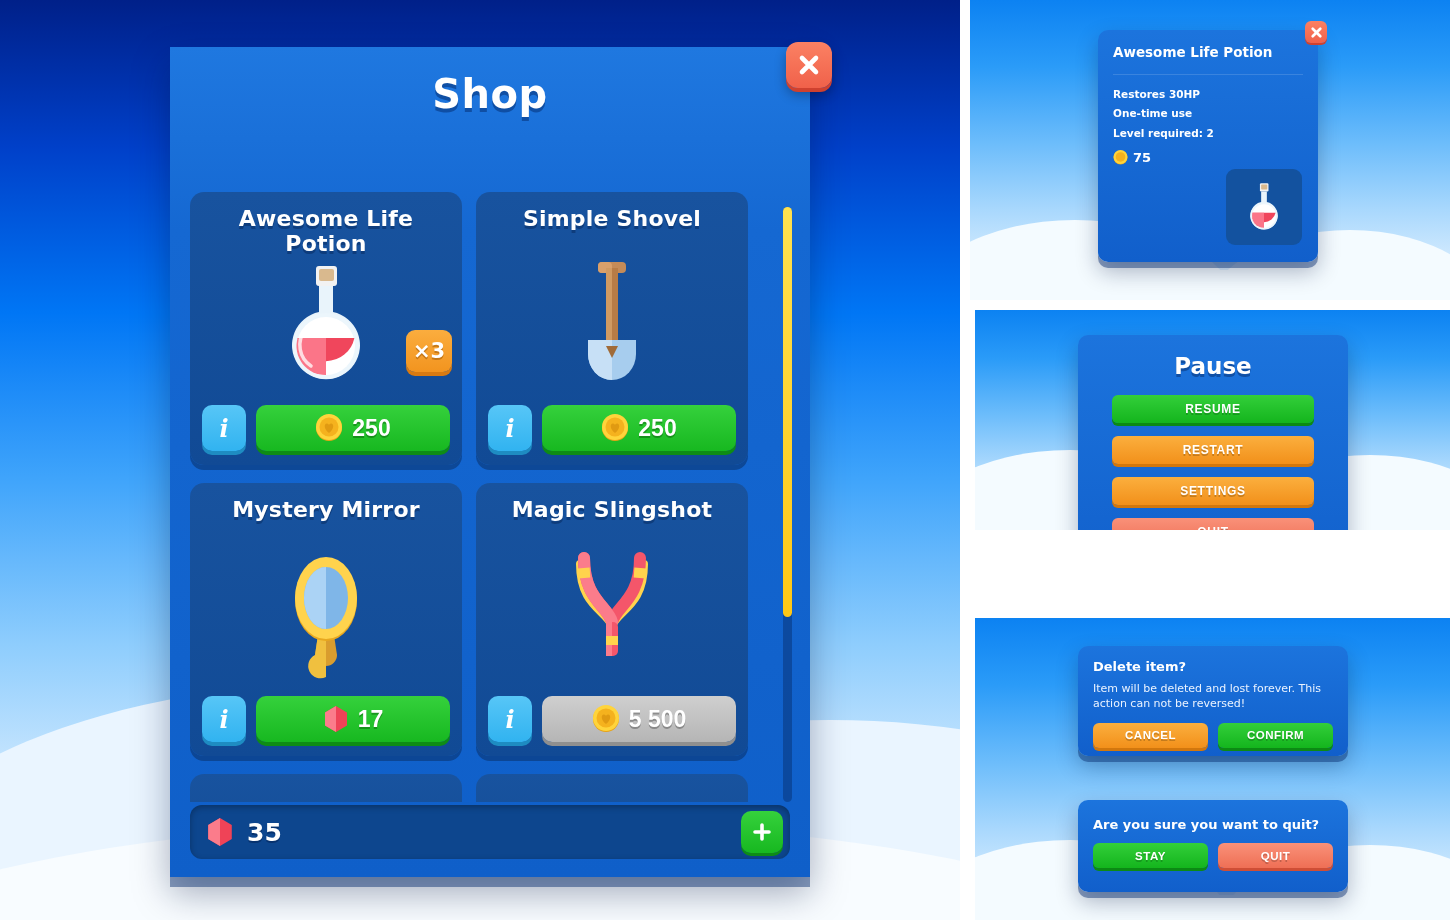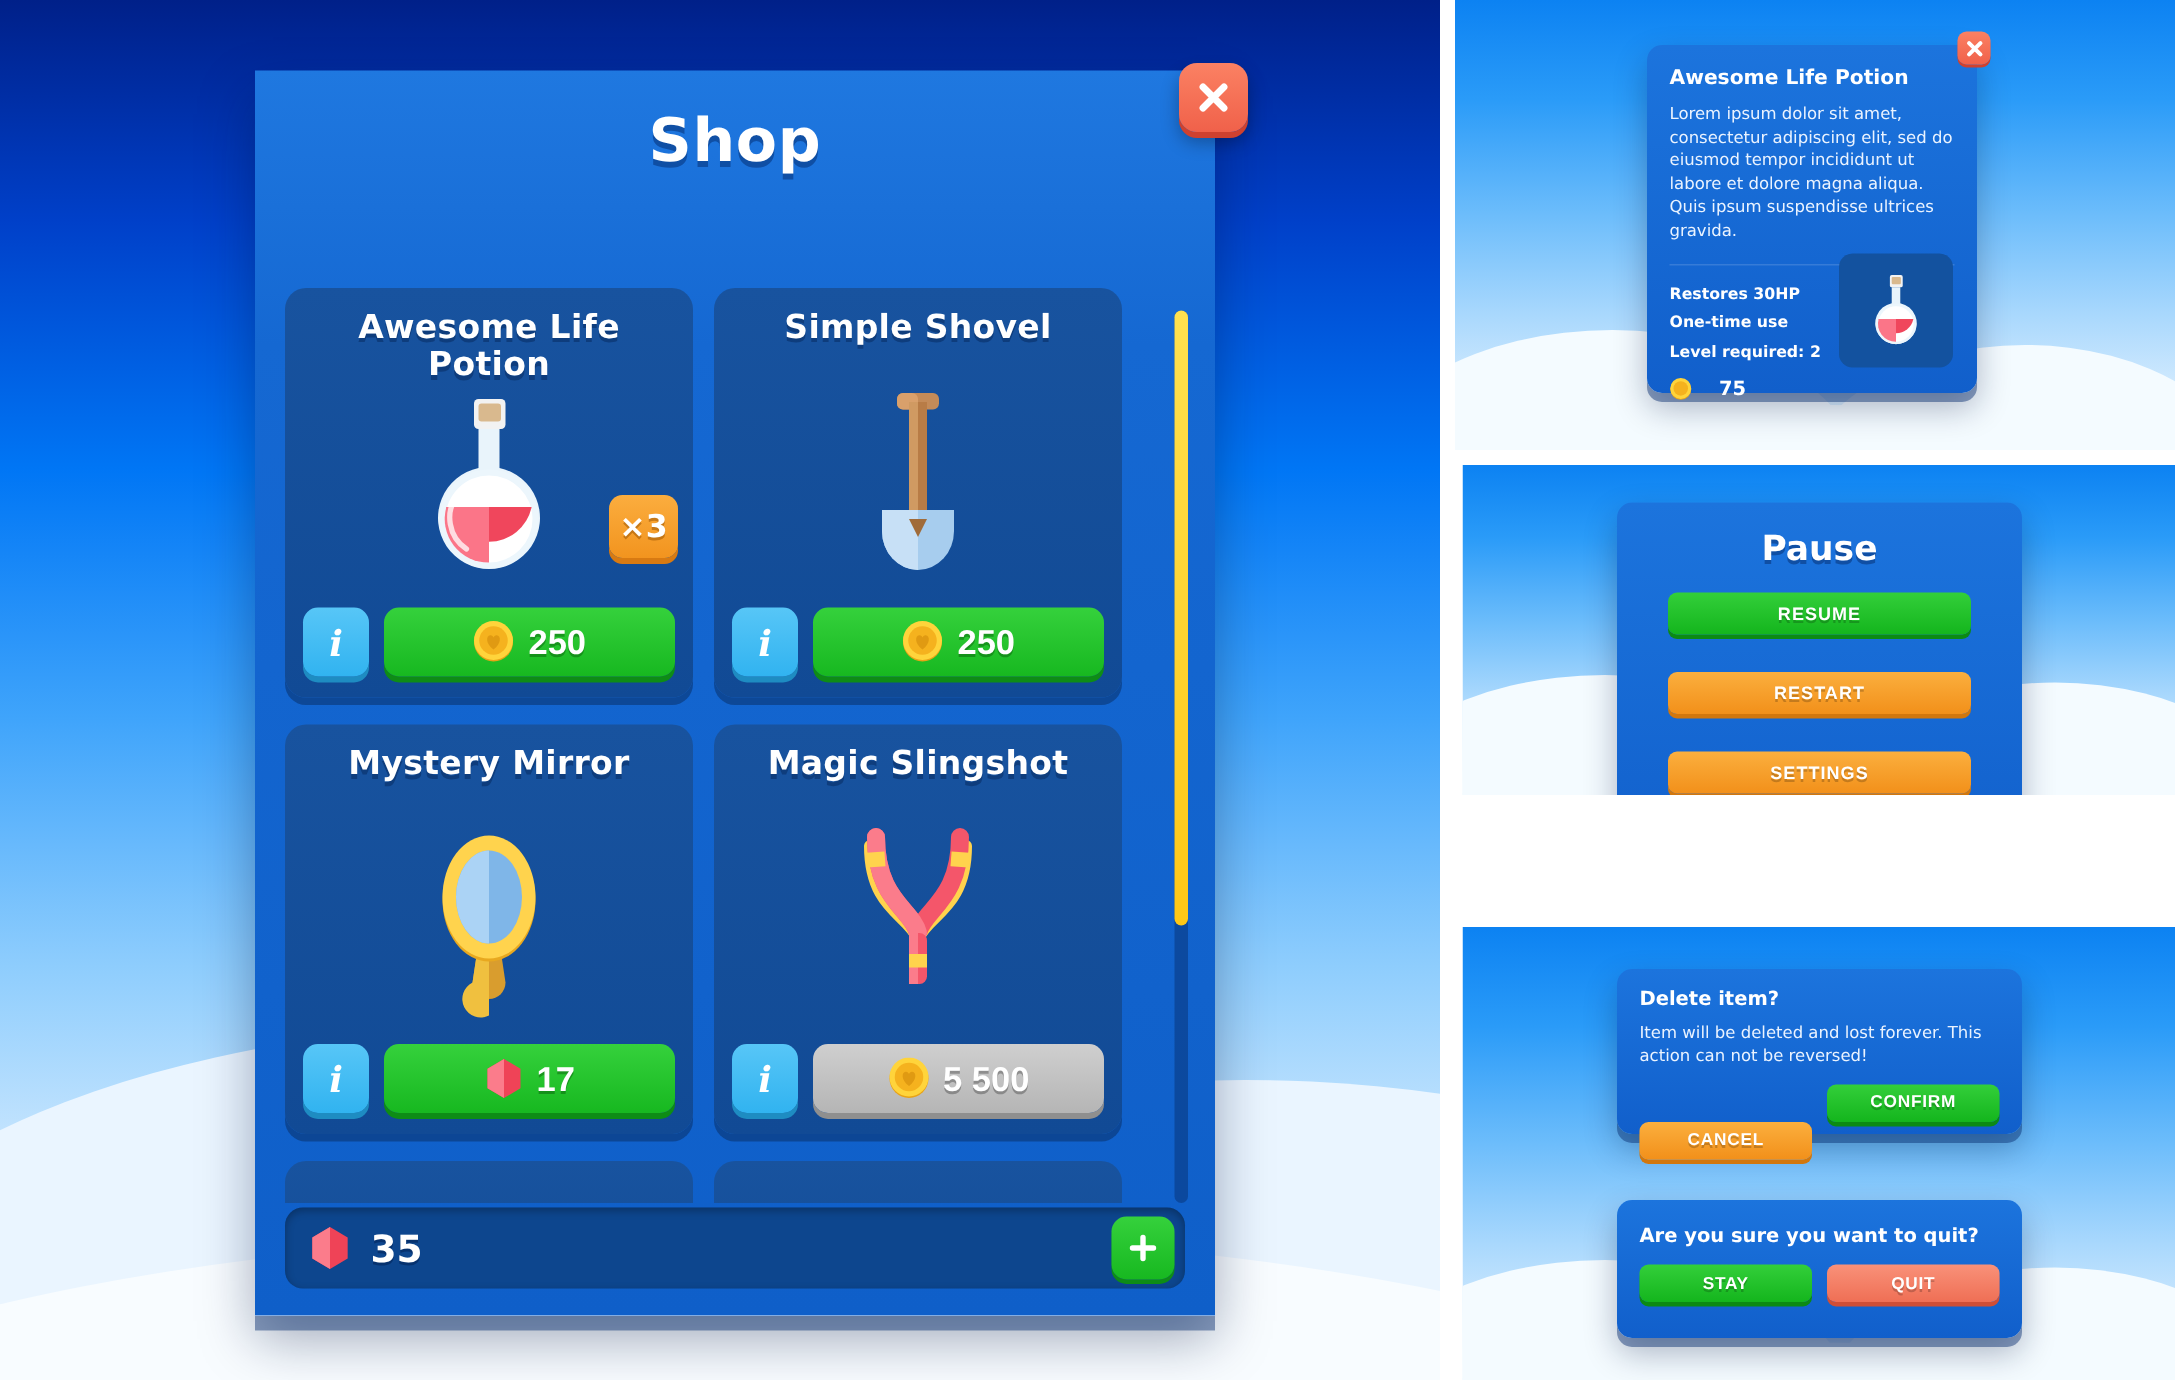--- a/index.html
+++ b/index.html
@@ -183,21 +183,21 @@
   }
 
   
   .tip {
     left: 128px; top: 30px; width: 220px; height: 232px; padding: 14px 15px;
   }
   .tip-title { color: #fff; font-size: 13.5px; font-weight: 700; margin-bottom: 8px; }
   .tip-desc { color: #eaf3ff; font-size: 11px; line-height: 1.42; }
   .tip-divider { height: 1px; background: rgba(255,255,255,.14); margin: 14px 0 10px; }
   .tip-stats { font-size: 10.5px; color: #fff; font-weight: 700; line-height: 1.85; }
-  .tip-price { display: flex; align-items: flex-end; gap: 18px; margin-top: 7px; }
+  .tip-price { display: flex; align-items: flex-end; gap: 5px; margin-top: 7px; }
   .tip-price-val { color: #fff; font-size: 13px; font-weight: 700; }
   .tip-thumb {
     position: absolute; right: 16px; bottom: 17px;
     width: 76px; height: 76px; border-radius: 9px;
     background: #13529f;
     display: flex; align-items: center; justify-content: center;
   }
   .tip-close { right: -9px; top: -9px; width: 22px; height: 22px; border-radius: 6px;
     box-shadow: 0 2px 0 #cf412f; }
 
@@ -207,21 +207,21 @@
     text-align: center; color: #fff; font-size: 23px; font-weight: 700;
     text-shadow: 0 3px 0 rgba(6,45,110,.5); margin-bottom: 16px;
   }
   .menu-btn {
     display: block; width: 100%; height: 28px; border: none; border-radius: 6px;
     margin-bottom: 13px; color: #fff; font-size: 12px; font-weight: 700;
     letter-spacing: .7px; cursor: pointer;
     text-shadow: 0 2px 0 rgba(0,0,0,.2);
   }
   .mb-green  { background: linear-gradient(180deg, #33cf3a 0%, #14b51d 100%); box-shadow: 0 3px 0 #0c8a14; }
-  .mb-orange { background: linear-gradient(180deg, #fbaf3e 0%, #f2901a 100%); box-shadow: 0 3px 0 #d2770d; margin-top: 25px; }
+  .mb-orange { background: linear-gradient(180deg, #fbaf3e 0%, #f2901a 100%); box-shadow: 0 3px 0 #d2770d; }
   .mb-red    { background: linear-gradient(180deg, #f99179 0%, #ef6f55 100%); box-shadow: 0 3px 0 #cf4e36; }
 
   
   .dlg-delete { left: 103px; top: 28px; width: 270px; height: 110px; padding: 13px 15px; }
   .dlg-title { color: #fff; font-size: 13px; font-weight: 700; margin-bottom: 7px; }
   .dlg-text { color: #eaf3ff; font-size: 11px; line-height: 1.4; }
   .dlg-actions { display: flex; gap: 10px; margin-top: 11px; }
   .dlg-btn {
     flex: 1; height: 25px; border: none; border-radius: 6px;
     color: #fff; font-size: 11.5px; font-weight: 700; letter-spacing: .5px;
@@ -399,21 +399,20 @@
     <div class="sky-cloud" style="left:230px;bottom:-120px;width:300px;height:190px"></div>
     <div class="sky-cloud" style="left:-100px;bottom:-150px;width:700px;height:180px"></div>
 
     <div class="panel tip">
       <button class="close-btn tip-close">
         <svg width="13" height="13" viewBox="0 0 24 24">
           <path d="M5 5 L19 19 M19 5 L5 19" stroke="#fff" stroke-width="5" stroke-linecap="round"></path>
         </svg>
       </button>
       <div class="tip-title">Awesome Life Potion</div>
-      <div class="tip-desc">Lorem ipsum dolor sit amet, consectetur adipiscing elit, sed do eiusmod tempor incididunt ut labore et dolore magna aliqua. Quis ipsum suspendisse ultrices gravida.</div>
       <div class="tip-divider"></div>
       <div class="tip-stats">
         <div>Restores 30HP</div>
         <div>One-time use</div>
         <div>Level required: 2</div>
       </div>
       <div class="tip-price">
         <svg width="15" height="15" viewBox="0 0 28 28">
           <circle cx="14" cy="14" r="13" fill="#e8a317"></circle>
           <circle cx="14" cy="13" r="13" fill="#ffd43b"></circle>

